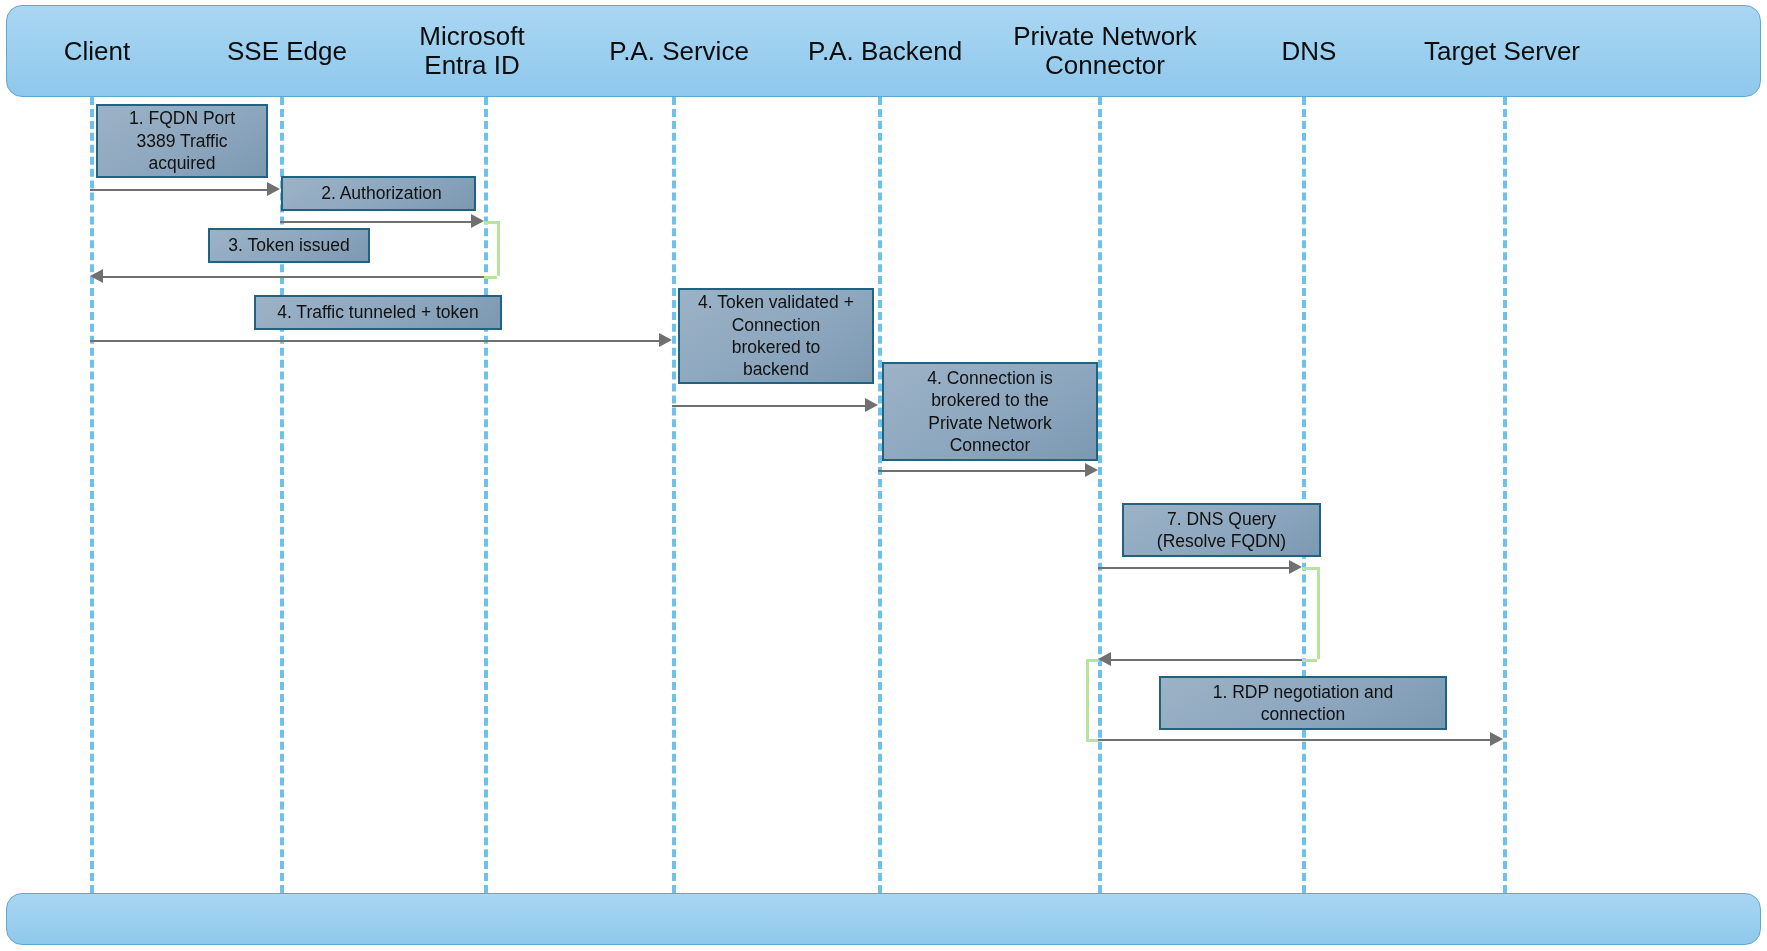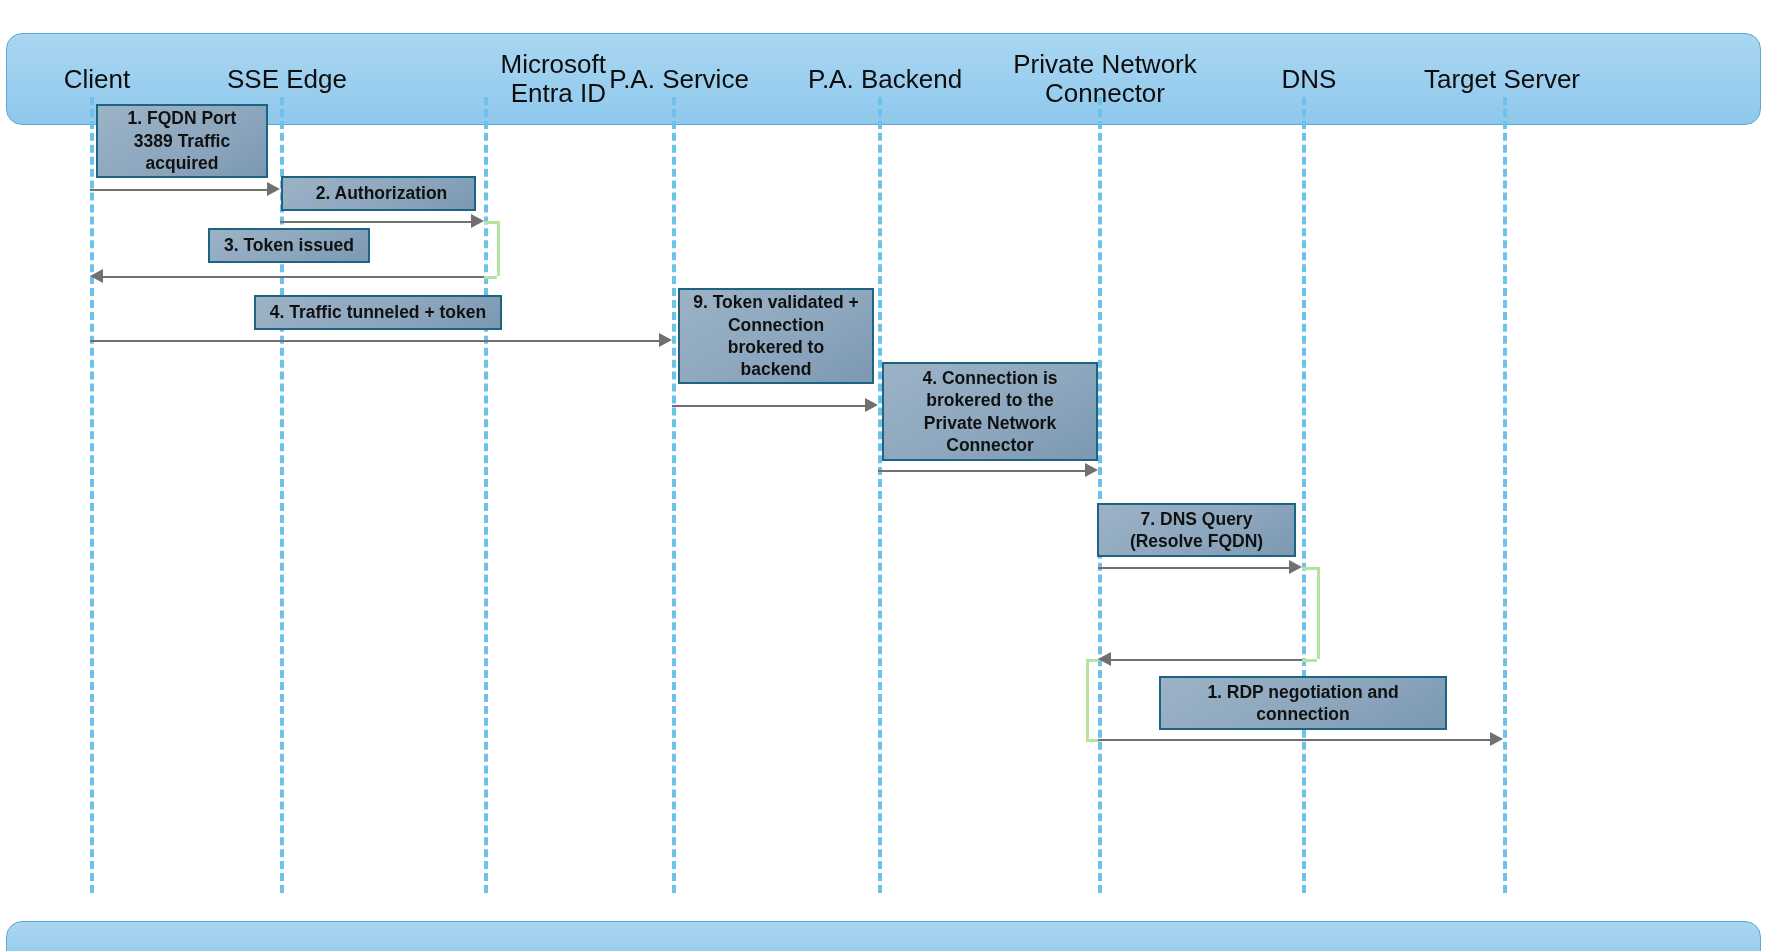--- a/index.html
+++ b/index.html
@@ -16,21 +16,20 @@
   }
 
   
   .actor-bar {
     position: absolute;
     left: 6px;
     width: 1755px;
     border-radius: 16px;
     background: linear-gradient(180deg, #a9d6f2 0%, #9ed0ef 45%, #8ec8ec 100%);
     border: 1px solid #5fa8d0;
-    margin-top: 28px;
   }
   #actor-bar-top { top: 5px; height: 92px; }
   #actor-bar-bottom { top: 893px; height: 52px; }
 
   .actor-label {
     position: absolute;
     text-align: center;
     color: #0d0d0d;
     font-size: 26px;
     line-height: 1.1;
@@ -58,21 +57,20 @@
     color: #111111;
     font-size: 17.5px;
     line-height: 1.28;
     display: flex;
     align-items: center;
     justify-content: center;
     text-align: center;
     padding: 2px 6px;
     white-space: pre-line;
     font-family: "Liberation Sans", sans-serif;
-    font-weight: bold;
   }
 
   
   .arrow {
     position: absolute;
     height: 0;
     border-top: 2.5px solid #707070;
   }
   .arrow-head {
     position: absolute;
@@ -94,21 +92,21 @@
   }
 </style>
 </head>
 <body>
 
 <div id="stage">
 
   <div class="actor-bar" id="actor-bar-top">
     <div class="actor-label" style="left:90px;">Client</div>
     <div class="actor-label" style="left:280px;">SSE Edge</div>
-    <div class="actor-label" style="left:484px;text-align:right;">Microsoft
+    <div class="actor-label" style="left:465px;">Microsoft
 Entra ID</div>
     <div class="actor-label" style="left:672px;">P.A. Service</div>
     <div class="actor-label" style="left:878px;">P.A. Backend</div>
     <div class="actor-label" style="left:1098px;">Private Network
 Connector</div>
     <div class="actor-label" style="left:1302px;">DNS</div>
     <div class="actor-label" style="left:1495px;">Target Server</div>
   </div>
 
   <div class="lifeline" style="left:90px;"></div>
@@ -157,39 +155,39 @@
     <div class="arrow" style="left:103px; top:276px; width:381px;"></div>
     <div class="arrow-head left" style="left:90px; top:269px;"></div>
   </div>
 
   <div class="msg-box" style="left:254px; top:295px; width:248px; height:35px;">4. Traffic tunneled + token</div>
   <div>
     <div class="arrow" style="left:90px; top:340px; width:570px;"></div>
     <div class="arrow-head right" style="left:659px; top:333px;"></div>
   </div>
 
-  <div class="msg-box" style="left:678px; top:288px; width:196px; height:96px;">9. Token validated +
+  <div class="msg-box" style="left:678px; top:288px; width:196px; height:96px;">4. Token validated +
 Connection
 brokered to
 backend</div>
   <div>
     <div class="arrow" style="left:672px; top:405px; width:194px;"></div>
     <div class="arrow-head right" style="left:865px; top:398px;"></div>
   </div>
 
   <div class="msg-box" style="left:882px; top:362px; width:216px; height:99px;">4. Connection is
 brokered to the
 Private Network
 Connector</div>
   <div>
     <div class="arrow" style="left:878px; top:470px; width:208px;"></div>
     <div class="arrow-head right" style="left:1085px; top:463px;"></div>
   </div>
 
-  <div class="msg-box" style="left:1097px; top:503px; width:199px; height:54px;">7. DNS Query
+  <div class="msg-box" style="left:1122px; top:503px; width:199px; height:54px;">7. DNS Query
 (Resolve FQDN)</div>
   <div>
     <div class="arrow" style="left:1098px; top:567px; width:192px;"></div>
     <div class="arrow-head right" style="left:1289px; top:560px;"></div>
   </div>
 
   <div>
     <div class="arrow" style="left:1111px; top:659px; width:191px;"></div>
     <div class="arrow-head left" style="left:1098px; top:652px;"></div>
   </div>

